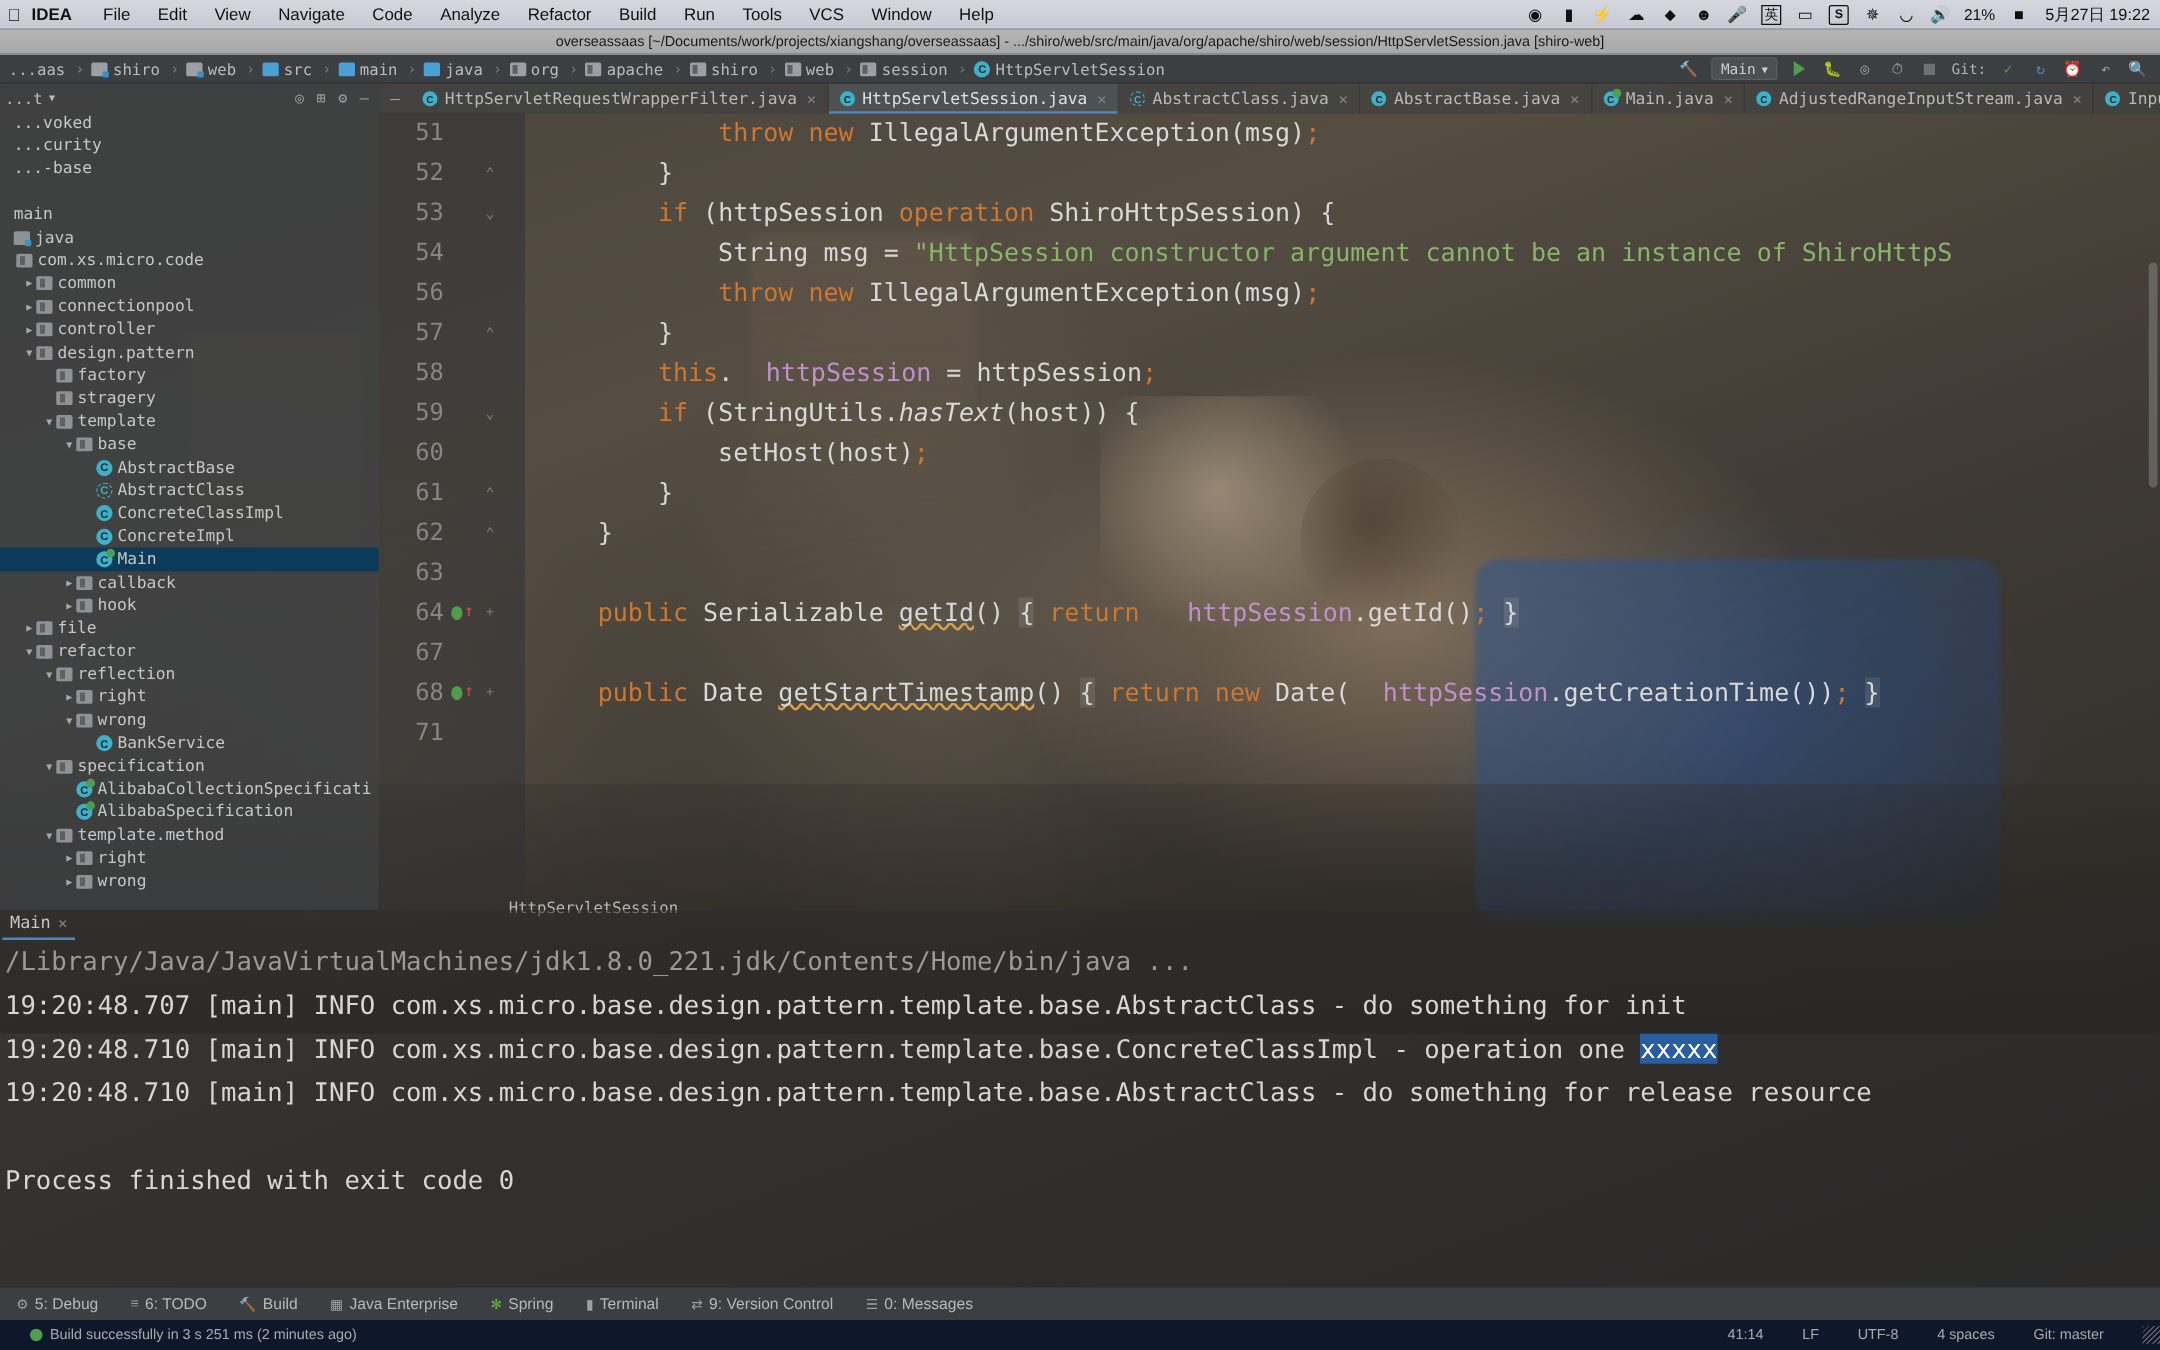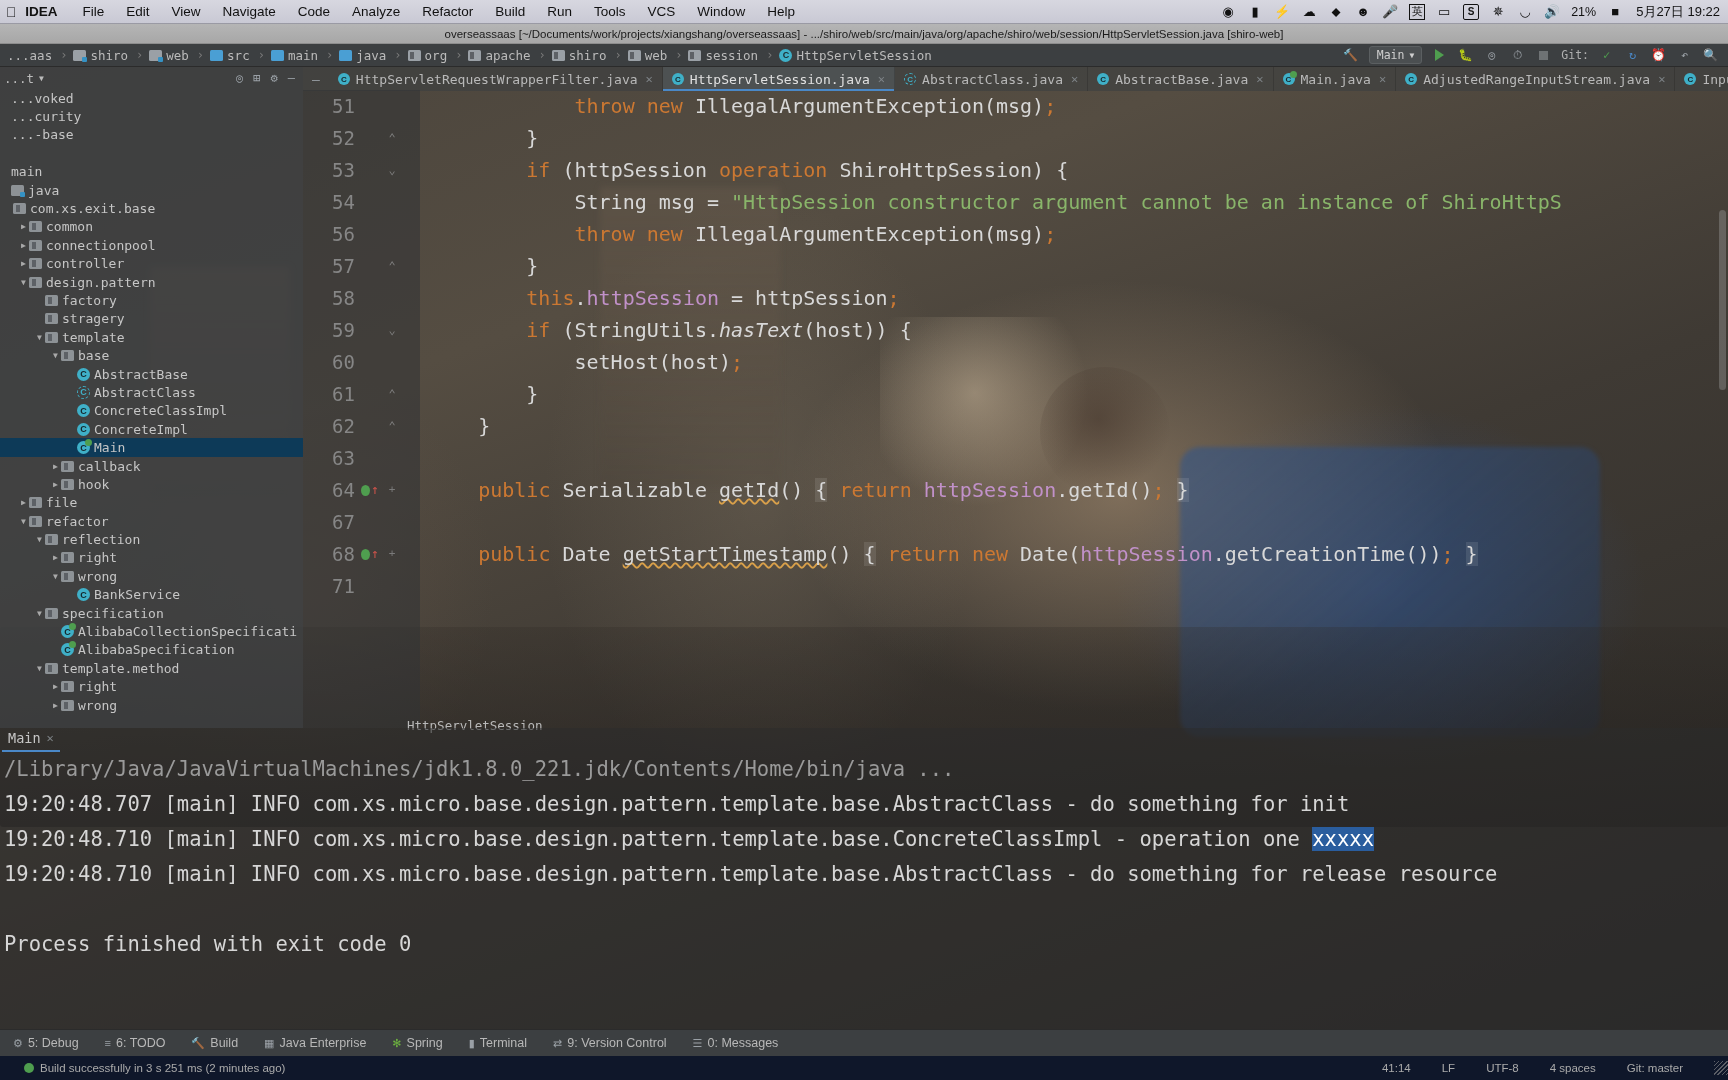--- a/index.html
+++ b/index.html
@@ -127,21 +127,21 @@
     position:relative; height:32px; line-height:32px; font-size:20px; white-space:pre;
   }
   .lnum {
     position:absolute; left:0; width:52px; text-align:right; color:#868686; font-size:19px;
   }
   .fold { position:absolute; left:82px; width:14px; text-align:center; color:#808080; font-size:12px; line-height:32px;}
   .ltext { position:absolute; left:127px; color:#d8d8d8; }
 
   .kw { color:#cc7832; }
   .str { color:#89b56a; }
-  .fld { color:#c191c9; }
+  .fld { color:#c191c9;margin-left:26px; }
   .ital { font-style:italic; }
   .plain { color:#d8d8d8; }
   .warnu { text-decoration: underline wavy #d9a04a; text-decoration-skip-ink:none;}
   .brace-hl { background:rgba(255,255,255,.10); }
 
   .gut-mark { position:absolute; left:58px; width:18px; height:32px; display:flex; align-items:center; gap:1px;}
   .runmark { width:11px;height:11px;border-radius:50%;background:#4f9e4f; display:inline-block;}
   .upmark { color:#c9524a; font-size:13px; }
 
   .breadcrumb-bottom {
@@ -370,21 +370,21 @@
           <span class="ic">
             <span class="ic-src"></span>
           </span>
           <span>java</span>
         </div>
         <div class="row" style="padding-left: 2px;">
           <span class="arrow empty">&nbsp;</span>
           <span class="ic">
             <span class="ic-dir"></span>
           </span>
-          <span>com.xs.exit.base</span>
+          <span>com.xs.micro.code</span>
         </div>
         <div class="row" style="padding-left: 18px;">
           <span class="arrow">▶</span>
           <span class="ic">
             <span class="ic-dir"></span>
           </span>
           <span>common</span>
         </div>
         <div class="row" style="padding-left: 18px;">
           <span class="arrow">▶</span>

